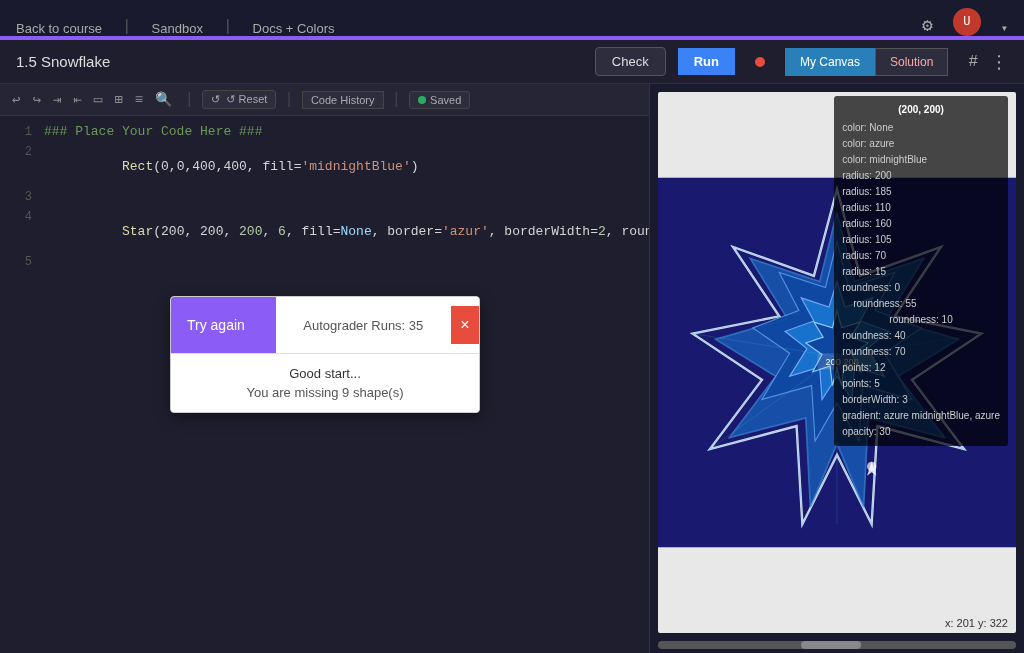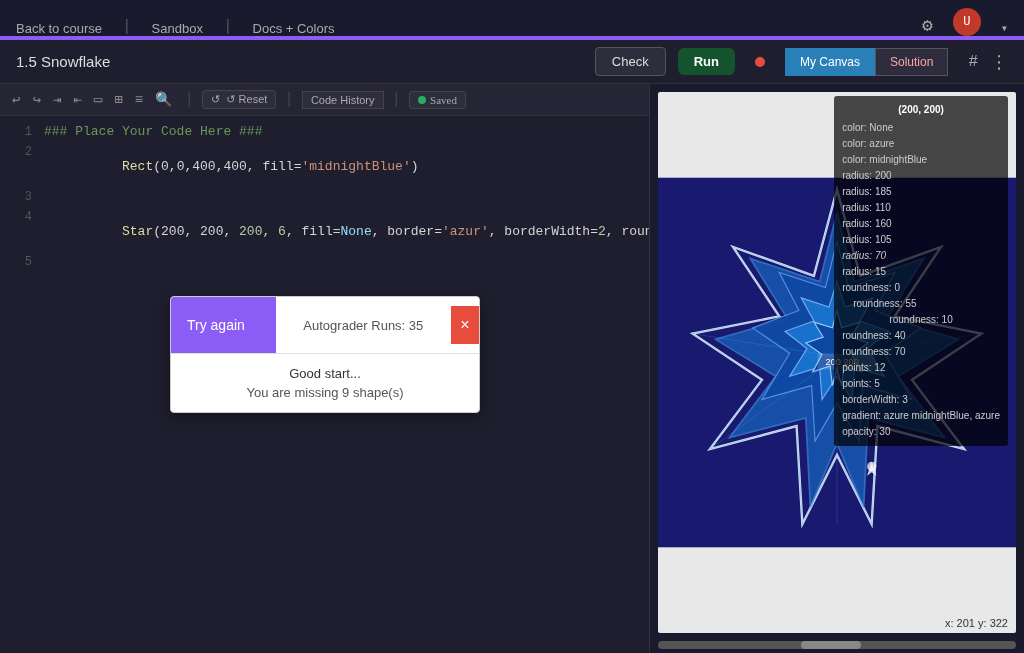--- a/index.html
+++ b/index.html
@@ -9,38 +9,38 @@
     .top-bar-link { color: #aaa; font-size: 13px; cursor: pointer; font-family: Arial, sans-serif; }
     .top-bar-sep { color: #555; }
     .gear-icon { margin-left: auto; color: #aaa; font-size: 18px; cursor: pointer; }
     .avatar { width: 28px; height: 28px; background: #c0392b; border-radius: 50%; display: flex; align-items: center; justify-content: center; color: white; font-size: 12px; cursor: pointer; }
     .chevron-icon { color: #aaa; font-size: 12px; cursor: pointer; }
 
     .title-bar { background: #1e1e2e; height: 44px; display: flex; align-items: center; padding: 0 16px; gap: 12px; border-bottom: 1px solid #333; }
     .page-title { color: #ddd; font-size: 15px; font-family: Arial, sans-serif; font-weight: 500; }
     .title-spacer { flex: 1; }
     .check-btn { background: #2d2d3e; color: #ddd; border: 1px solid #555; padding: 6px 16px; border-radius: 4px; font-size: 13px; cursor: pointer; font-family: Arial, sans-serif; }
-    .run-btn { background: #14532d; color: white; border: none; padding: 6px 16px; border-radius: 6px; font-size: 13px; cursor: pointer; font-family: Arial, sans-serif; font-weight: bold; }
+    .run-btn { background: #3b82f6; color: white; border: none; padding: 6px 16px; border-radius: 0; font-size: 13px; cursor: pointer; font-family: Arial, sans-serif; font-weight: bold; }
     .dot-indicator { width: 10px; height: 10px; background: #e74c3c; border-radius: 50%; margin-left: 8px; }
     .canvas-toggle { display: flex; gap: 0; margin-left: 8px; }
     .toggle-btn { padding: 6px 14px; font-size: 12px; cursor: pointer; font-family: Arial, sans-serif; border: 1px solid #555; }
     .toggle-btn.active { background: #2980b9; color: white; border-color: #2980b9; }
     .toggle-btn.inactive { background: #2d2d3e; color: #fca5a5; }
     .hash-icon { color: #aaa; font-size: 16px; cursor: pointer; margin-left: 8px; }
     .more-icon { color: #aaa; font-size: 18px; cursor: pointer; }
 
     .main-area { display: flex; height: calc(653px - 84px); }
 
     .editor-panel { width: 650px; display: flex; flex-direction: column; background: #1e1e2e; border-right: 1px solid #333; }
     .editor-toolbar { background: #252535; height: 32px; display: flex; align-items: center; padding: 0 8px; gap: 4px; border-bottom: 1px solid #333; }
     .toolbar-icon { color: #888; font-size: 14px; cursor: pointer; padding: 2px 4px; }
     .toolbar-sep { color: #444; margin: 0 4px; }
     .reset-btn { background: #2d2d3e; color: #aaa; border: 1px solid #444; padding: 2px 8px; font-size: 11px; cursor: pointer; border-radius: 3px; display: flex; align-items: center; gap: 4px; font-family: Arial, sans-serif; }
     .code-history-btn { background: #2d2d3e; color: #aaa; border: 1px solid #444; padding: 2px 8px; font-size: 11px; cursor: pointer; font-family: Arial, sans-serif; }
-    .saved-btn { background: #2d2d3e; color: #aaa; border: 1px solid #444; padding: 2px 8px; font-size: 11px; cursor: pointer; border-radius: 3px; display: flex; align-items: center; gap: 4px; font-family: Liberation Serif, serif; }
+    .saved-btn { background: #2d2d3e; color: #aaa; border: 1px solid #444; padding: 2px 8px; font-size: 11px; cursor: pointer; border-radius: 3px; display: flex; align-items: center; gap: 4px; font-family: Liberation Sans, sans-serif; }
     .saved-dot { width: 8px; height: 8px; background: #27ae60; border-radius: 50%; }
 
     .code-editor { flex: 1; padding: 8px; overflow-y: auto; position: relative; background: #1e1e2e; }
     .line { display: flex; min-height: 20px; font-size: 13px; }
     .line-num { color: #555; min-width: 24px; text-align: right; margin-right: 12px; user-select: none; font-size: 12px; padding-top: 1px; }
     .line-code { color: #ccc; white-space: pre; }
     .kw-comment { color: #6a9955; }
     .kw-func { color: #dcdcaa; }
     .kw-str { color: #ce9178; }
     .kw-num { color: #b5cea8; }
@@ -230,21 +230,21 @@
       <div class="canvas-tooltip">
         <div class="tooltip-title">(200, 200)</div>
         <div style="color:#ccc;">color: None</div>
         <div style="color:#ccc;">color: azure</div>
         <div style="color:#ccc;">color: midnightBlue</div>
         <div style="color:#ccc;">radius: 200</div>
         <div style="color:#ccc;">radius: 185</div>
         <div style="color:#ccc;">radius: 110</div>
         <div style="color:#ccc;">radius: 160</div>
         <div style="color:#ccc;">radius: 105</div>
-        <div style="color:#ccc;font-style:italic;">radius: 70</div>
+        <div style="color:#ccc;">radius: 70</div>
         <div style="color:#ccc;">radius: 15</div>
         <div style="color:#ccc;">roundness: 0</div>
         <div style="color:#ccc;margin-left:11px;">roundness: 55</div>
         <div style="color:#ccc;text-align:center;">roundness: 10</div>
         <div style="color:#ccc;">roundness: 40</div>
         <div style="color:#ccc;">roundness: 70</div>
         <div style="color:#ccc;">points: 12</div>
         <div style="color:#ccc;">points: 5</div>
         <div style="color:#ccc;">borderWidth: 3</div>
         <div style="color:#ccc;">gradient: azure midnightBlue, azure</div>

